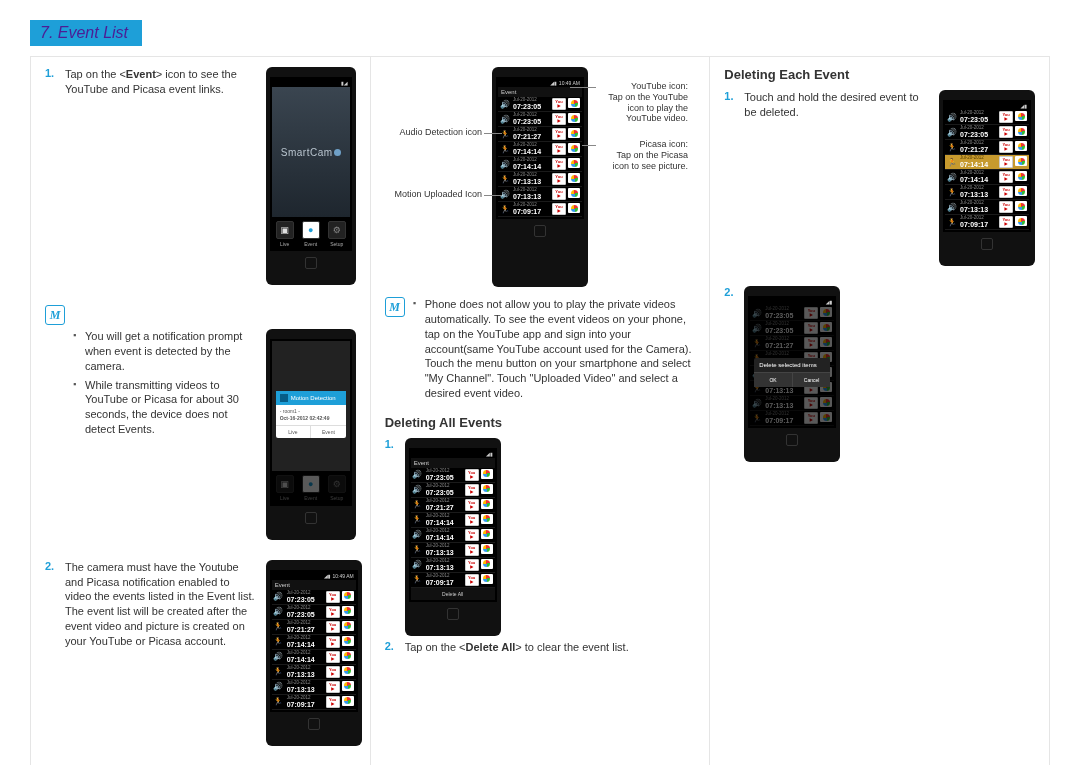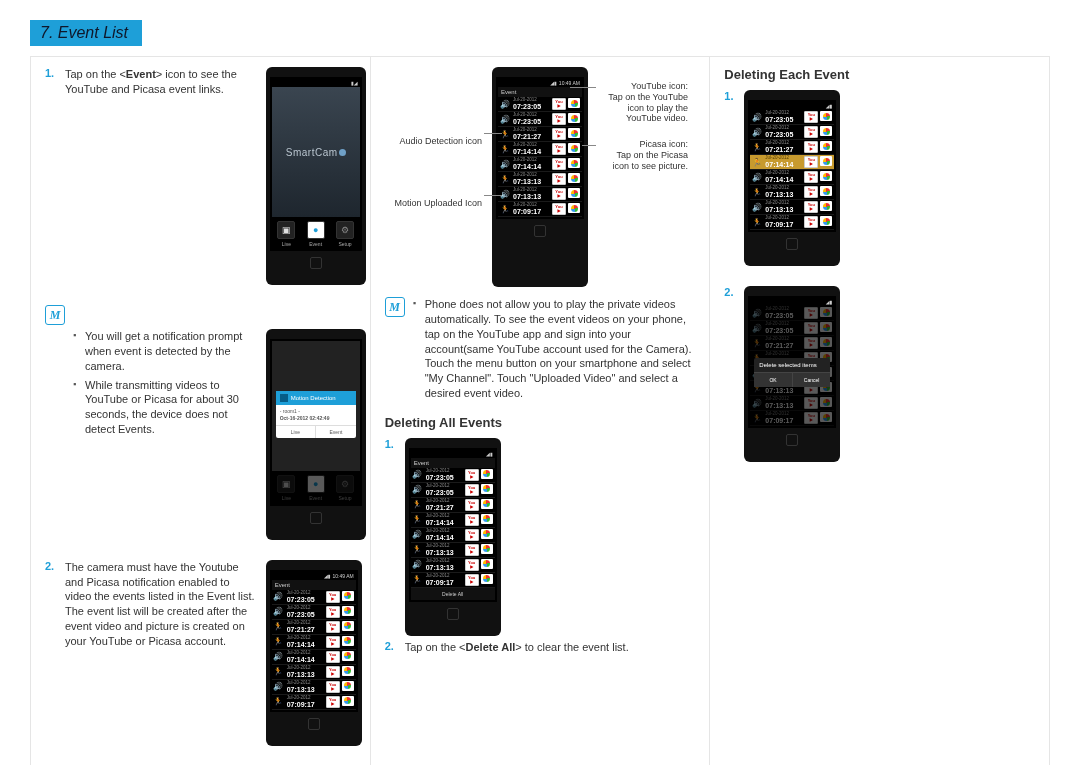--- a/index.html
+++ b/index.html
@@ -7,21 +7,21 @@
     padding: 20px 30px;
     background: #ffffff;
     font-family: Arial, Helvetica, sans-serif;
     font-size: 11px;
     color: #333;
     width: 1080px;
     box-sizing: border-box;
   }
   .chapter-title {
     background: #1e9fd8;
-    color: #0f172a;
+    color: #4c1d95;
     display: inline-block;
     padding: 4px 14px 4px 10px;
     font-family: "Comic Sans MS", cursive, sans-serif;
     font-size: 16px;
     font-style: italic;
     margin-bottom: 10px;
   }
   .columns {
     display: flex;
     gap: 0;
@@ -93,21 +93,21 @@
     top: 0;
     color: #555;
     font-size: 9px;
   }
 
   
   .phone {
     background: #111;
     border-radius: 6px;
     padding: 10px 4px 16px 4px;
-    width: 100px;
+    width: 90px;
     margin: 0 auto 10px auto;
     box-sizing: border-box;
   }
   .phone.wide { width: 96px; }
   .phone .screen {
     background: #000;
     color: #fff;
     font-size: 6px;
     padding: 2px;
     min-height: 120px;
@@ -195,21 +195,21 @@
     font-size:5px;color:#fff;
   }
   .del-dialog .dh{padding:4px 5px;border-bottom:1px solid #444;font-size:6px;}
   .del-dialog .db{display:flex;}
   .del-dialog .db div{flex:1;text-align:center;padding:4px 0;background:#333;border-right:1px solid #444;}
   .del-dialog .db div:last-child{border-right:none;}
 
   
   .annot-wrap{position:relative;display:flex;justify-content:center;margin-bottom:10px;}
   .annot-label{position:absolute;font-size:9px;line-height:1.2;color:#333;width:90px;}
-  .annot-label.left{right:calc(50% + 58px);text-align:right;margin-top:9px;}
+  .annot-label.left{right:calc(50% + 58px);text-align:right;}
   .annot-label.right{left:calc(50% + 58px);text-align:right;}
   .annot-line{position:absolute;height:1px;background:#888;}
   
   strong{font-weight:bold;}
 </style>
 </head>
 <body>
 
 
 
@@ -705,20 +705,21 @@
     </div>
 
   </div>
 
   <div class="col">
 
     <h3 class="section">Deleting Each Event</h3>
 
     <div class="step">
       <div class="num">1.</div>
+      <div class="body">Touch and hold the desired event to be deleted.</div>
       <div class="phone-right" style="width:96px;">
         <div class="phone wide">
           <div class="screen event-screen">
             <div class="statusbar">
                 <span>◢▮</span>
               </div>
             <div>
                 <div class="ev-row">
       <div class="ev-left">
                     <span class="audio-ic">🔊</span>

